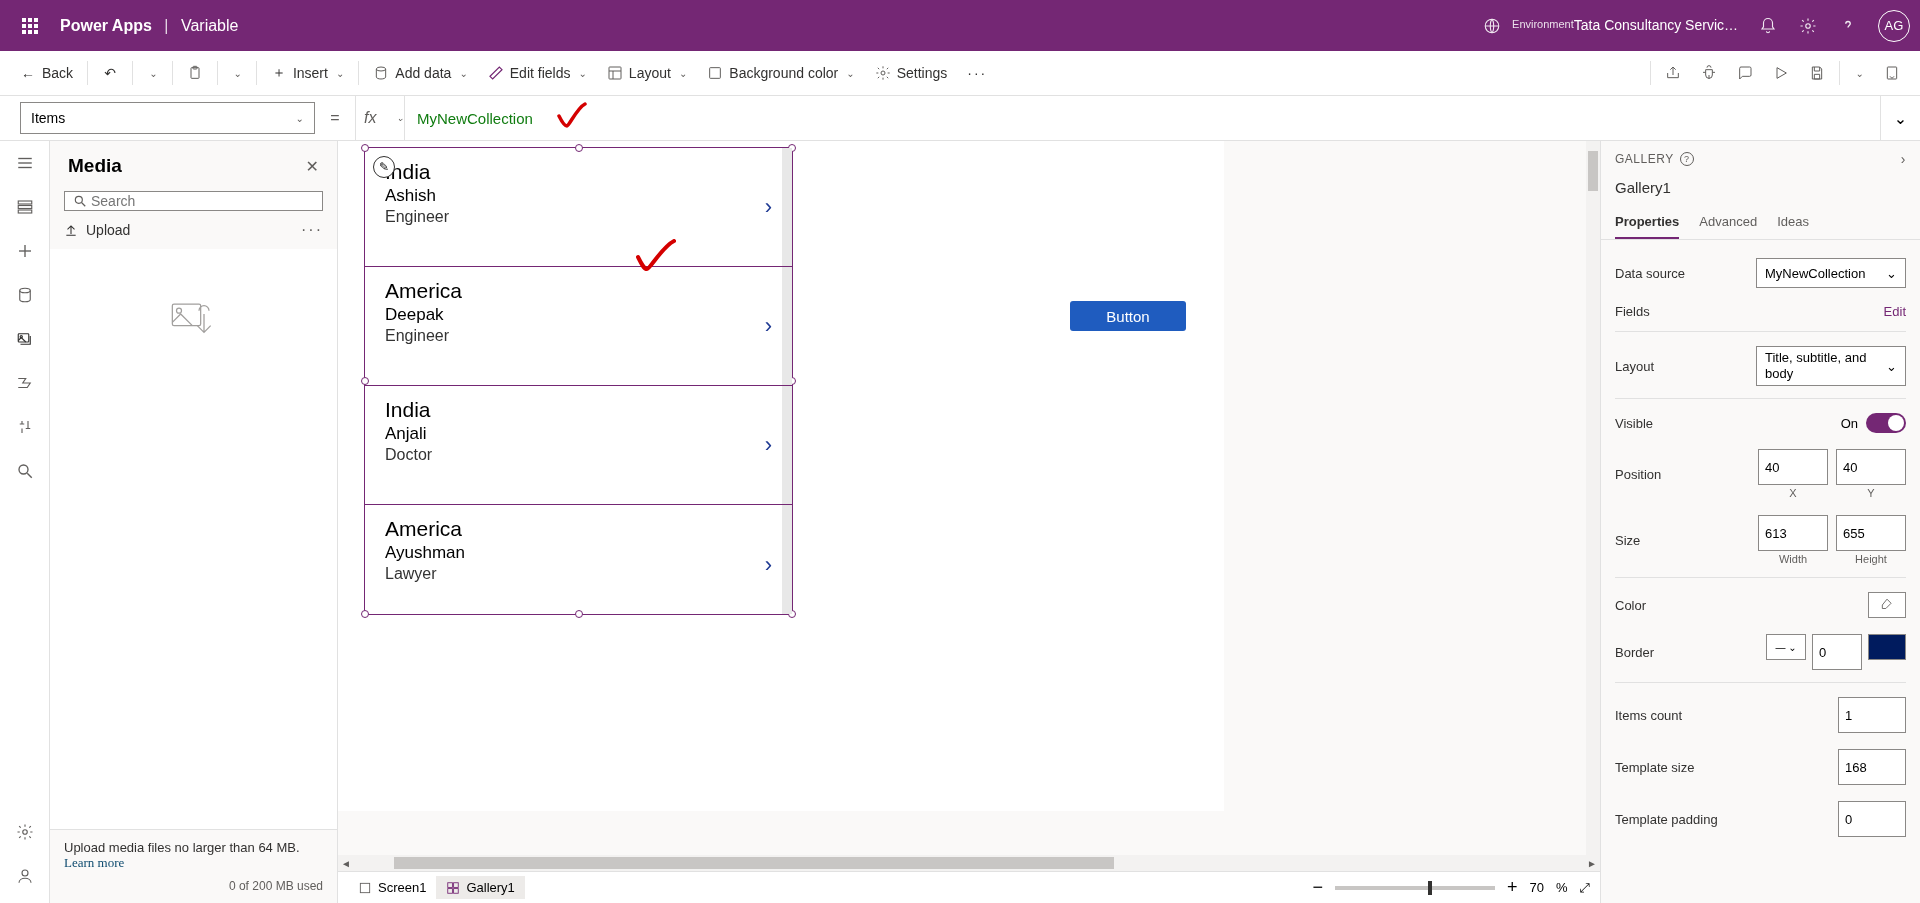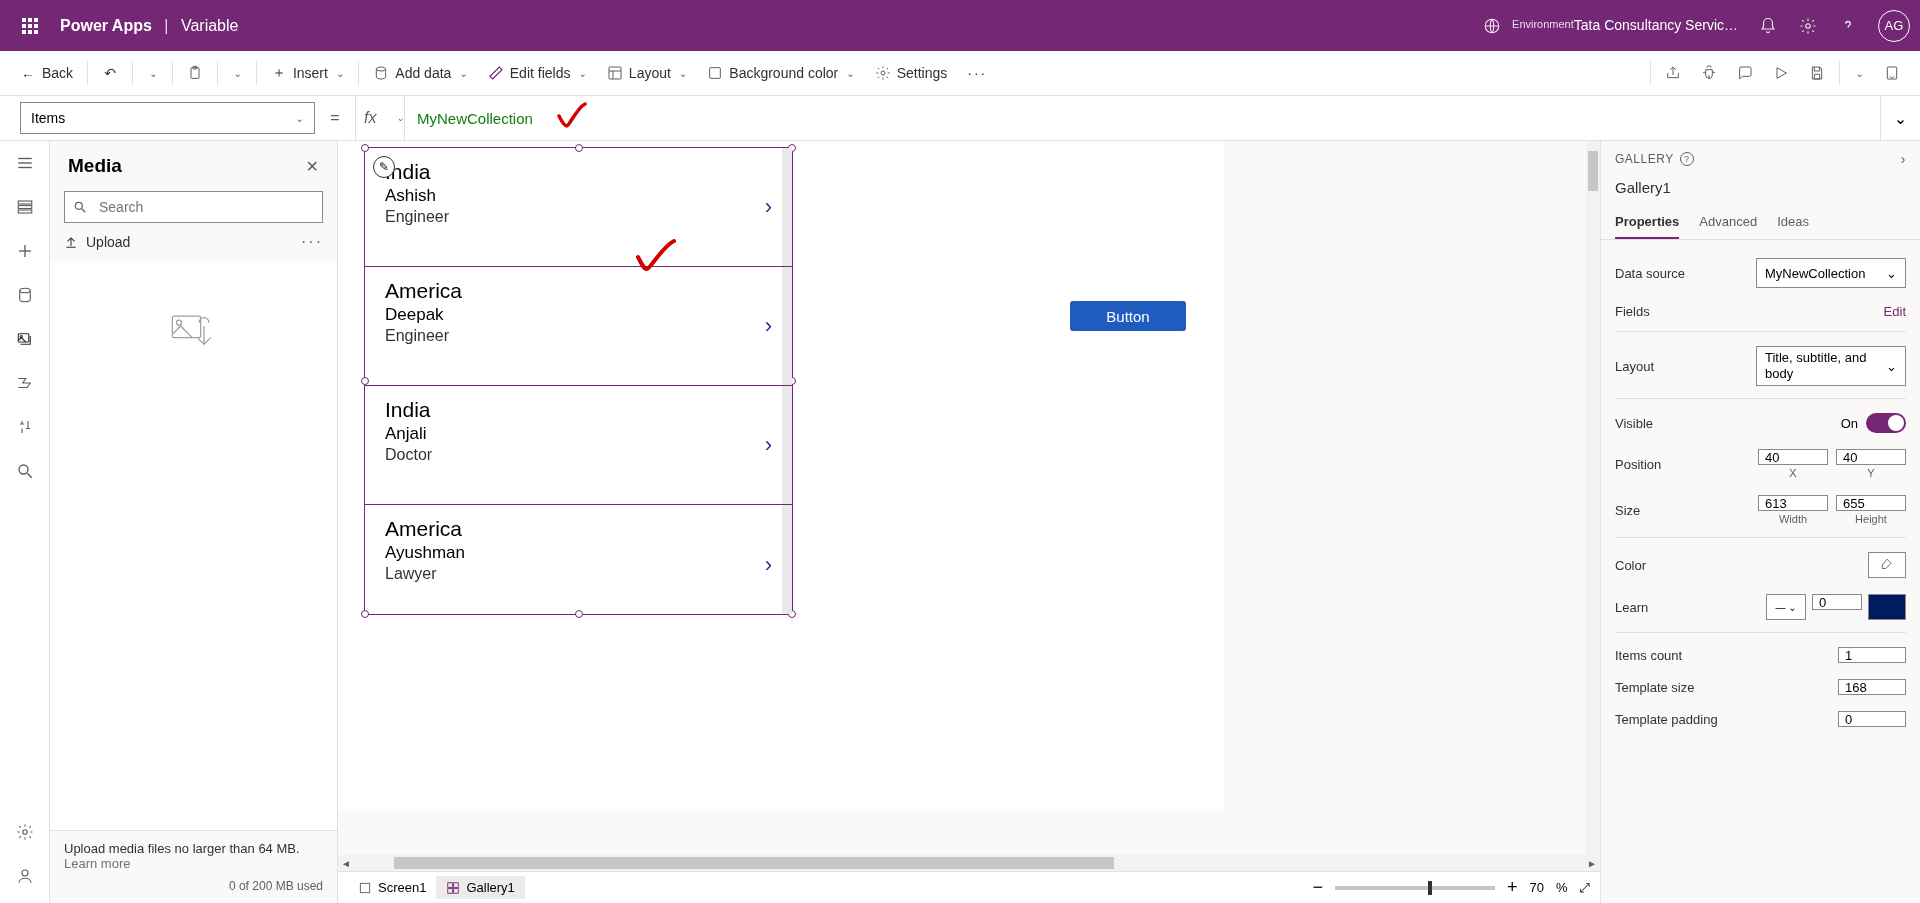--- a/index.html
+++ b/index.html
@@ -43,30 +43,30 @@
 .left-rail { width:50px; border-right:1px solid #e1e1e1; display:flex; flex-direction:column; align-items:center; padding-top:10px; gap:20px;}
 .rail-icon { width:24px; height:24px; display:flex; align-items:center; justify-content:center; color:#605e5c; cursor:pointer;}
 .rail-icon.active { color:#323130;}
 .rail-bottom { margin-top:auto; margin-bottom:15px; display:flex; flex-direction:column; gap:20px; align-items:center;}
 
 
 .media-panel { width:288px; border-right:1px solid #e1e1e1; display:flex; flex-direction:column; background:#faf9f8;}
 .media-header { display:flex; align-items:center; justify-content:space-between; padding:14px 18px;}
 .media-header h2 { font-size:19px; font-weight:600;}
 .media-close { font-size:16px; cursor:pointer; color:#605e5c;}
-.media-search { margin:0 14px; height:32px; border:1px solid #8a8886; display:flex; align-items:center; padding:0 8px; gap:12px; background:#fff;}
+.media-search { margin:0 14px; height:20px; border:1px solid #8a8886; display:flex; align-items:center; padding:0 8px; gap:4px; background:#fff;}
 .media-search input { border:none; outline:none; flex:1; font-size:14px;}
 .media-upload-row { display:flex; align-items:center; justify-content:space-between; padding:10px 14px;}
 .upload-btn { display:flex; align-items:center; gap:8px; font-size:14px; color:#323130; cursor:pointer;}
 .more-dots { font-size:16px; color:#605e5c; cursor:pointer; letter-spacing:2px;}
 .media-drop { flex:1; display:flex; flex-direction:column; align-items:center; justify-content:flex-start; padding-top:50px; text-align:center; color:#323130; font-size:14px; background:#fff; margin:0; }
 .media-drop .placeholder-icon { font-size:40px; color:#a19f9d; margin-bottom:15px;}
 .media-drop p { max-width:230px; line-height:1.4;}
 .media-footer { padding:10px 14px; border-top:1px solid #e1e1e1; font-size:13px; color:#323130;}
-.media-footer a { color:#737373; text-decoration:none;}
+.media-footer a { color:#0c4a6e; text-decoration:none;font-family:Liberation Serif, serif;}
 .media-usage { text-align:right; font-size:12px; color:#605e5c; margin-top:8px;}
 
 
 .canvas-wrap { flex:1; position:relative; background:#faf9f8; display:flex; flex-direction:column;}
 .canvas-scroll { flex:1; position:relative; overflow:hidden;}
 .canvas { position:absolute; top:0; left:0; width:886px; height:670px; background:#fff;}
 .gallery { position:absolute; left:26px; top:6px; width:429px; height:468px; border:1px solid #742774; background:#fff;}
 .sel-handle { position:absolute; width:8px; height:8px; background:#fff; border:1px solid #742774; border-radius:50%;}
 .h-tl{top:-4px;left:-4px;} .h-tr{top:-4px;right:-4px;} .h-bl{bottom:-4px;left:-4px;} .h-br{bottom:-4px;right:-4px;}
 .h-tm{top:-4px;left:50%;margin-left:-4px;} .h-bm{bottom:-4px;left:50%;margin-left:-4px;}
@@ -108,21 +108,21 @@
 .rp-tab { padding:8px 0; font-size:13px; color:#605e5c; cursor:pointer;}
 .rp-tab.active { color:#323130; font-weight:600; border-bottom:2px solid #742774;}
 .rp-body { flex:1; overflow:auto; padding:10px 14px;}
 .rp-row { display:flex; align-items:center; justify-content:space-between; padding:8px 0;}
 .rp-row.top-border{border-top:1px solid #e1e1e1;margin-top:4px;padding-top:14px;}
 .rp-label { color:#323130;}
 .rp-select { width:150px; height:30px; border:1px solid #8a8886; background:#fff; display:flex; align-items:center; justify-content:space-between; padding:0 8px; font-size:13px;}
 .rp-link { color:#742774; cursor:pointer;}
 .toggle { width:40px; height:20px; background:#742774; border-radius:10px; position:relative;}
 .toggle .knob{position:absolute;right:2px;top:2px;width:16px;height:16px;background:#fff;border-radius:50%;}
-.rp-input { width:70px; height:16px; border:1px solid #8a8886; padding:0 6px; font-size:13px; background:#fff;}
+.rp-input { width:70px; height:36px; border:1px solid #8a8886; padding:0 6px; font-size:13px; background:#fff;}
 .rp-input.wide{width:68px;}
 .rp-dual { display:flex; gap:8px;}
 .rp-dual-col{display:flex;flex-direction:column;align-items:center;gap:2px;}
 .rp-dual-col .sub{font-size:11px;color:#605e5c;}
 .color-swatch{width:38px;height:26px;border:1px solid #8a8886;background:#fff;display:flex;align-items:center;justify-content:center;}
 .border-style{width:40px;height:26px;border:1px solid #8a8886;display:flex;align-items:center;justify-content:center;background:#fff;font-size:10px;}
 .border-swatch{width:38px;height:26px;background:#001b5e;border:1px solid #8a8886;}
 svg { display:block; }
 </style>
 </head>
@@ -588,21 +588,21 @@
       </div>
       <div class="rp-row top-border">
         <span class="rp-label">Color</span>
         <div class="color-swatch">
           <svg width="14" height="14" viewBox="0 0 24 24" fill="none" stroke="#605e5c" stroke-width="1.5">
               <path d="M12 2l7 7-9 9H4v-6l8-10z"></path>
             </svg>
         </div>
       </div>
       <div class="rp-row">
-        <span class="rp-label">Learn</span>
+        <span class="rp-label">Border</span>
         <div style="display:flex;gap:6px;">
           <div class="border-style">— ⌄</div>
           <input class="rp-input" style="width: 50px;" value="0">
           <div class="border-swatch"></div>
         </div>
       </div>
       <div class="rp-row top-border">
         <span class="rp-label">Items count</span>
         <input class="rp-input wide" value="1" style="">
       </div>

